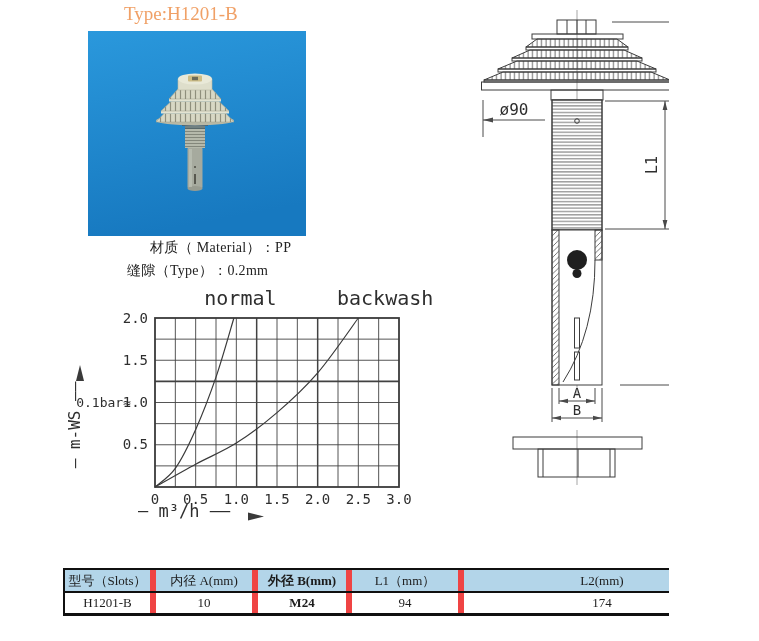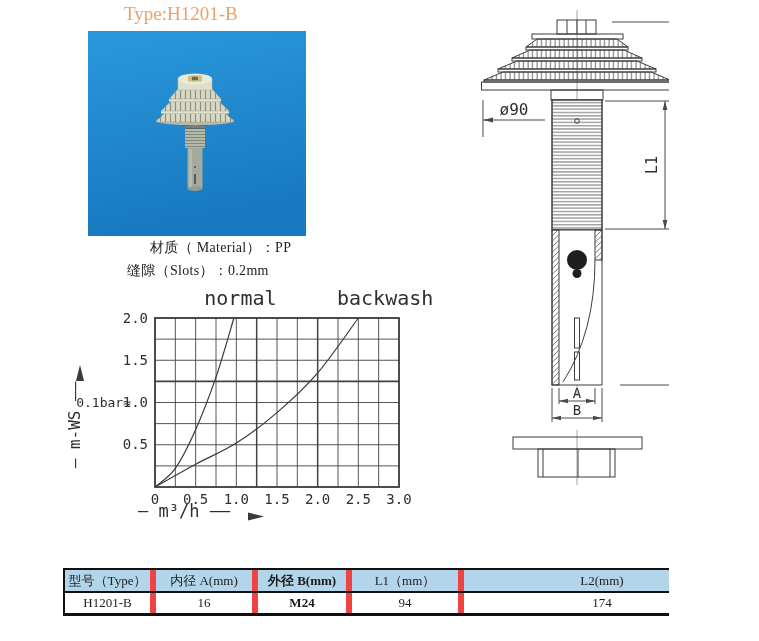--- a/index.html
+++ b/index.html
@@ -63,21 +63,21 @@
       <path d="M90,58 L124,58 L133,68 L81,68 Z" fill="#d8d8c4" stroke="#a9a993" stroke-width="0.6"></path>
       <path d="M90,58 L124,58 L133,68 L81,68 Z" fill="url(#pslot)"></path>
       <rect x="90" y="48" width="34" height="11" fill="#dedecb" stroke="#b9b9a3" stroke-width="0.6"></rect>
       <ellipse cx="107" cy="48" rx="17" ry="5.5" fill="#e9e9d8"></ellipse>
       <rect x="100" y="44.5" width="14" height="6" rx="1" fill="#cdbd85"></rect>
       <rect x="104" y="45.8" width="6" height="3.4" fill="#6b6b5a"></rect>
     </g>
   </svg>
 
   <div class="mat mat1">材质（ Material）：PP</div>
-  <div class="mat mat2">缝隙（Slots）：0.2mm</div>
+  <div class="mat mat2">缝隙（Type）：0.2mm</div>
 
   <svg id="chart-svg" class="cadtxt" viewBox="0 0 380 250" width="380" height="250" style="position:absolute;left:60px;top:285px;">
       <line x1="115.33333333333333" y1="33" x2="115.33333333333333" y2="202" stroke="#424242" stroke-width="0.9"></line>
       <line x1="135.66666666666666" y1="33" x2="135.66666666666666" y2="202" stroke="#424242" stroke-width="0.9"></line>
       <line x1="156" y1="33" x2="156" y2="202" stroke="#424242" stroke-width="0.9"></line>
       <line x1="176.33333333333331" y1="33" x2="176.33333333333331" y2="202" stroke="#424242" stroke-width="0.9"></line>
       <line x1="196.66666666666669" y1="33" x2="196.66666666666669" y2="202" stroke="#424242" stroke-width="1.5"></line>
       <line x1="217" y1="33" x2="217" y2="202" stroke="#424242" stroke-width="0.9"></line>
       <line x1="237.33333333333334" y1="33" x2="237.33333333333334" y2="202" stroke="#424242" stroke-width="0.9"></line>
       <line x1="257.66666666666663" y1="33" x2="257.66666666666663" y2="202" stroke="#424242" stroke-width="1.5"></line>
@@ -207,28 +207,28 @@
       <rect x="68" y="435" width="129" height="12"></rect>
       <rect x="93" y="447" width="77" height="28"></rect>
       <line x1="98" y1="447" x2="98" y2="475"></line>
       <line x1="133" y1="447" x2="133" y2="475"></line>
       <line x1="165" y1="447" x2="165" y2="475"></line>
     </g>
   </svg>
 
   <div class="spec-table">
     <div class="tr head">
-      <div class="td c0">型号（Type）</div>
+      <div class="td c0">型号（Slots）</div>
       <div class="td c1">内径 A(mm)</div>
       <div class="td c2">外径 B(mm)</div>
       <div class="td c3">L1（mm）</div>
       <div class="td c4">L2(mm)</div>
     </div>
     <div class="tr body">
       <div class="td c0">H1201-B</div>
-      <div class="td c1">16</div>
+      <div class="td c1">10</div>
       <div class="td c2">M24</div>
       <div class="td c3">94</div>
       <div class="td c4">174</div>
     </div>
   </div>
 
 </div>
 
 </body></html>

